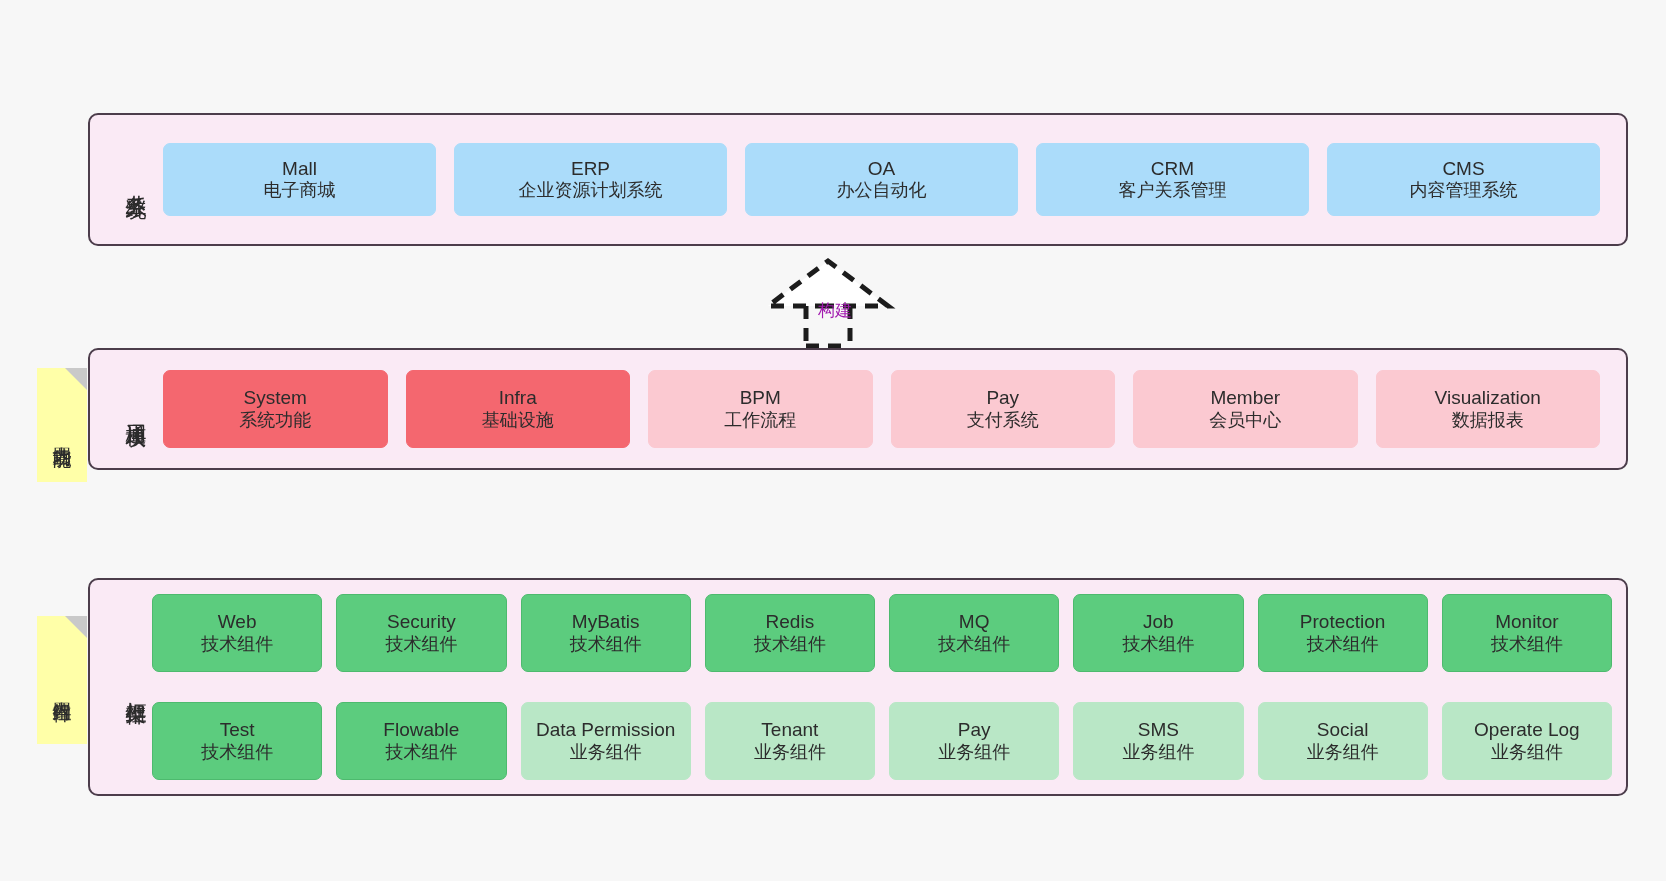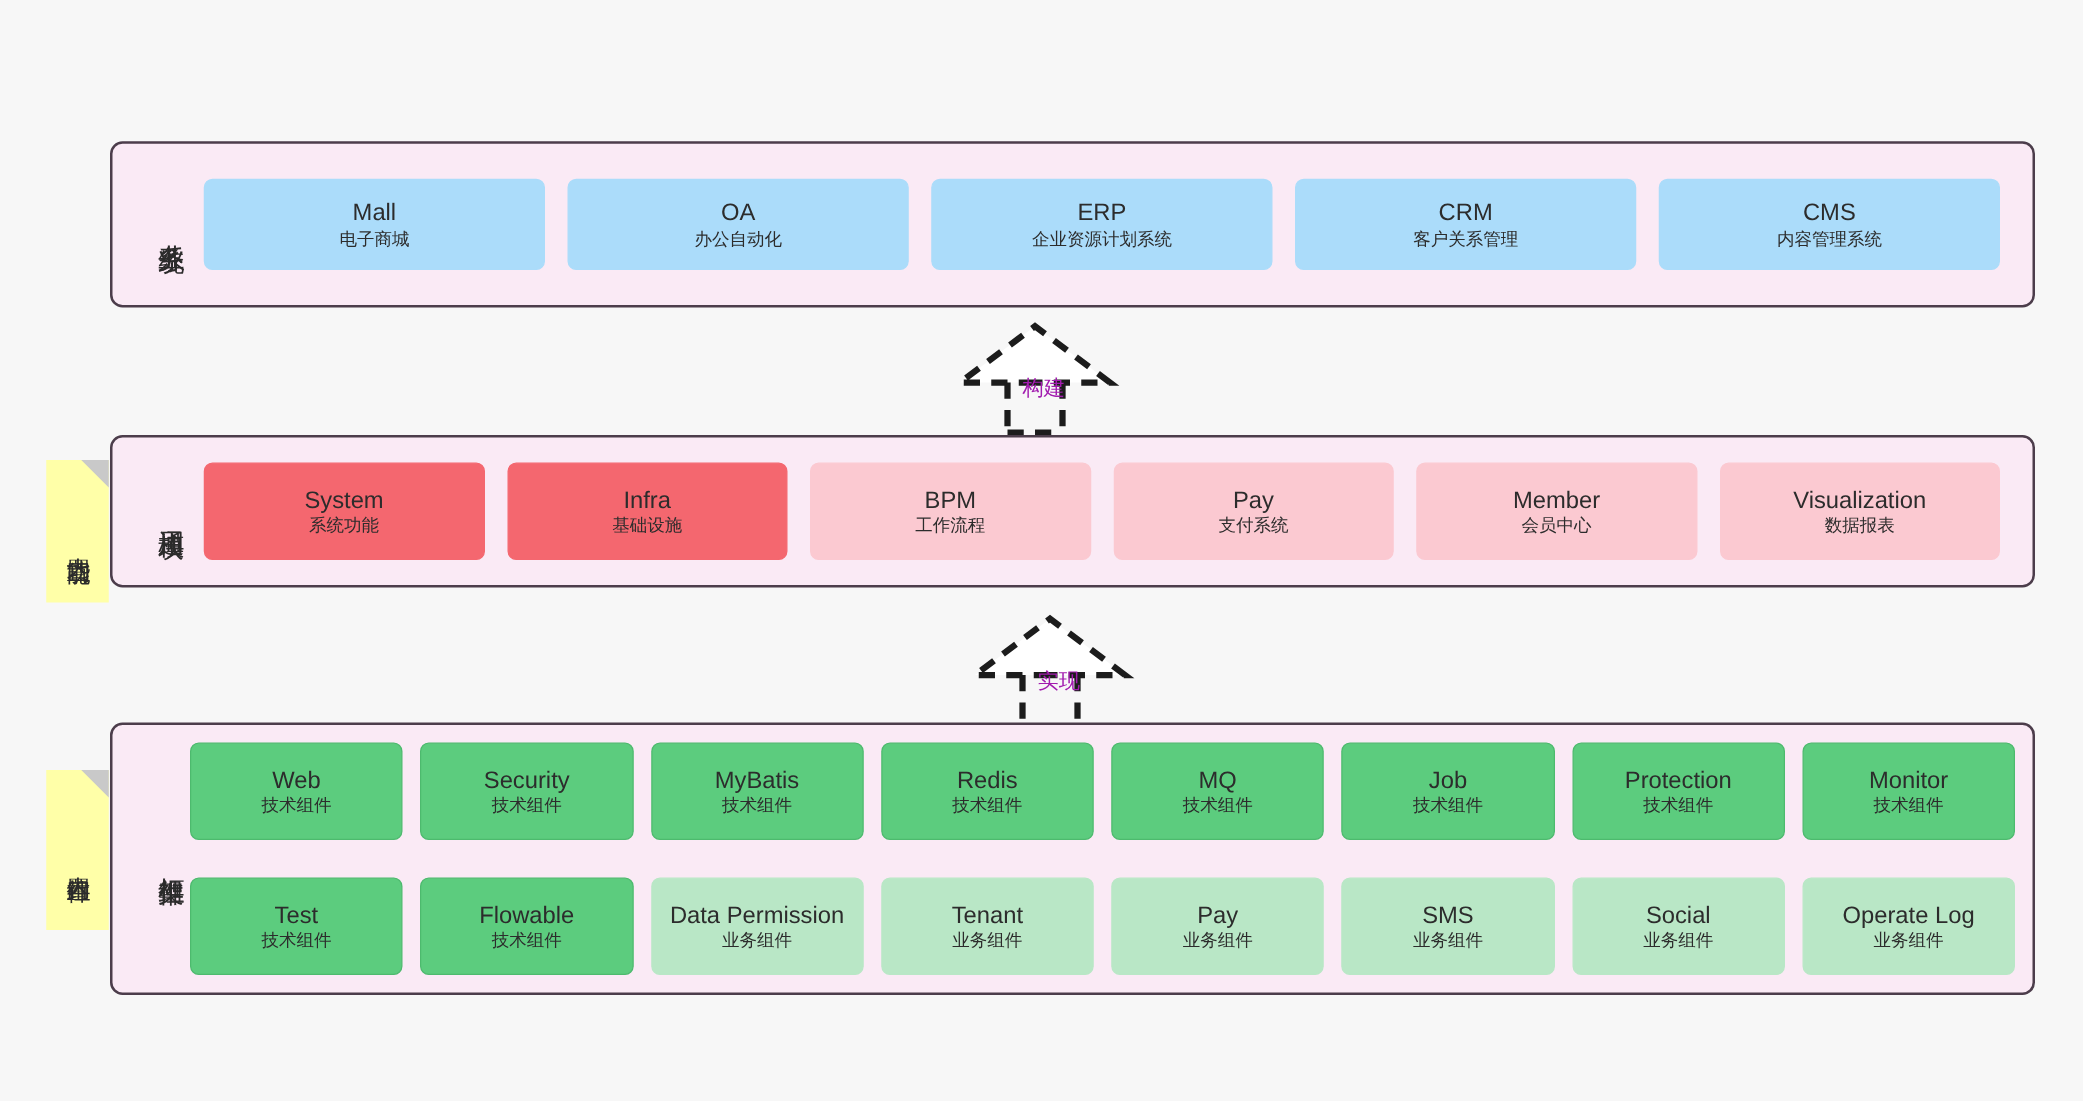--- a/index.html
+++ b/index.html
@@ -70,21 +70,21 @@
     flex-direction:column;
     align-items:center;
     justify-content:center;
     text-align:center;
     box-sizing:border-box;
     line-height:1.22;
     color:#2c2c2c;
     padding:6px 8px;
   }
   .card .t1{font-size:19px;}
-  .card .t2{font-size:14px;}
+  .card .t2{font-size:18px;}
 
   
   .l1 .card{
     height:73px;
     flex:1 1 0;
     margin:0 9px;
     background:#abdcfa;
     border:1px solid #abdcfa;
   }
   .l1 .cards{padding:0 17px 0 6px;}
@@ -156,26 +156,26 @@
 
   <div class="panel l1" style="left:88px; top:113px; width:1540px; height:133px;">
     <div class="panel-title">业务系统</div>
     <div class="cards">
 
       <div class="card">
         <span class="t1">Mall</span>
         <span class="t2">电子商城</span>
       </div>
       <div class="card">
+        <span class="t1">ERP</span>
+        <span class="t2">企业资源计划系统</span>
+      </div>
+      <div class="card">
         <span class="t1">OA</span>
         <span class="t2">办公自动化</span>
-      </div>
-      <div class="card">
-        <span class="t1">ERP</span>
-        <span class="t2">企业资源计划系统</span>
       </div>
       <div class="card">
         <span class="t1">CRM</span>
         <span class="t2">客户关系管理</span>
       </div>
       <div class="card">
         <span class="t1">CMS</span>
         <span class="t2">内容管理系统</span>
       </div>
 
@@ -222,27 +222,20 @@
         <span class="t2">会员中心</span>
       </div>
       <div class="card pink">
         <span class="t1">Visualization</span>
         <span class="t2">数据报表</span>
       </div>
 
     </div>
   </div>
 
-  <div class="arrow" style="left:770px; top:492px;">
-    <svg width="200" height="92" viewBox="0 0 200 92">
-      <path d="M 70 48 L 10 48 L 70 3 L 130 48 L 70 48" fill="#ffffff" stroke="#1c1c1c" stroke-width="5" stroke-dasharray="13 9" stroke-linejoin="miter"></path>
-      <path d="M 48 48 L 48 92 M 92 48 L 92 92 M 48 90 L 92 90" fill="none" stroke="#1c1c1c" stroke-width="5" stroke-dasharray="13 9"></path>
-    </svg>
-    <span class="arrow-label" style="left:60px; top:41px;">实现</span>
-  </div>
 
   <div class="sticky" style="left:37px; top:616px; width:50px; height:128px;">
     <span class="fold"></span>
     <span class="note-text">内置组件</span>
   </div>
 
   <div class="panel l3" style="left:88px; top:578px; width:1540px; height:218px;">
     <div class="panel-title">框架组件</div>
     <div class="rows">
 

